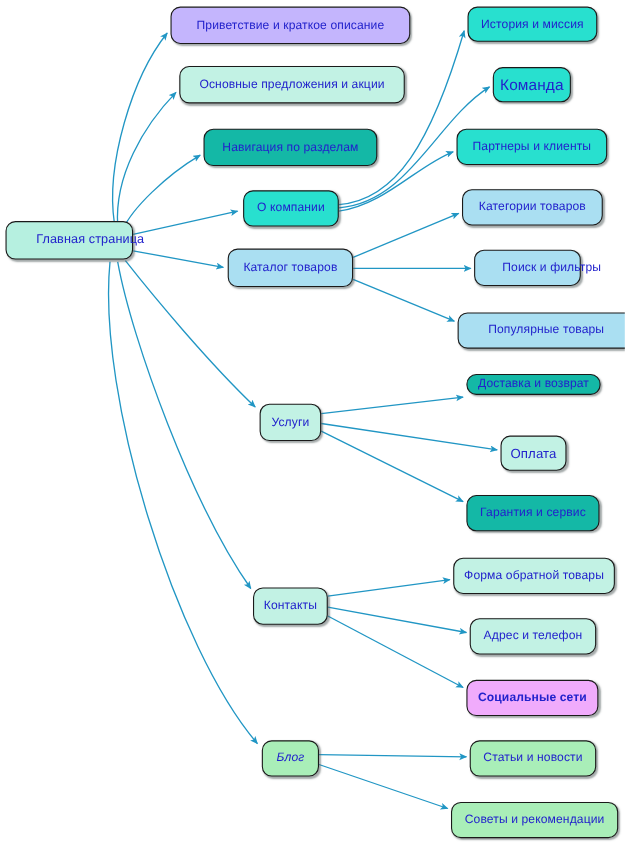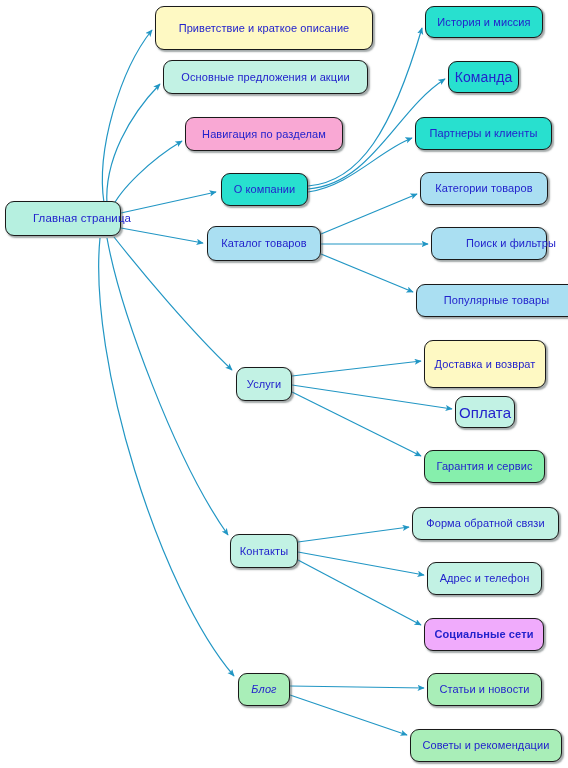--- a/index.html
+++ b/index.html
@@ -78,27 +78,27 @@
         <path d="M 298 552 L 424 575" fill="none" stroke="#2196c4" stroke-width="1.2" marker-end="url(#arrowhead)"></path>
         <path d="M 298 560 L 421 625" fill="none" stroke="#2196c4" stroke-width="1.2" marker-end="url(#arrowhead)"></path>
         <path d="M 290 686 L 424 688" fill="none" stroke="#2196c4" stroke-width="1.2" marker-end="url(#arrowhead)"></path>
         <path d="M 290 695 L 407 735" fill="none" stroke="#2196c4" stroke-width="1.2" marker-end="url(#arrowhead)"></path>
       </g>
   </svg>
   <div id="nodes">
       <div class="node" style="left: 5px; top: 201px; width: 116px; height: 35px; background: rgb(182, 240, 224); border-color: rgb(26, 26, 26);">
         <span class="node-label" style="font-size: 11.5px; color: rgb(34, 34, 204); padding-left: 38px;">Главная страница</span>
       </div>
-      <div class="node" style="left: 155px; top: 6px; width: 218px; height: 44px; background: #fef9c3; border-color: rgb(26, 26, 26);">
+      <div class="node" style="left: 155px; top: 6px; width: 218px; height: 34px; background: #c4b5fd; border-color: rgb(26, 26, 26);">
         <span class="node-label" style="font-size: 11px; color: rgb(34, 34, 204);">Приветствие и краткое описание</span>
       </div>
       <div class="node" style="left: 163px; top: 60px; width: 205px; height: 34px; background: rgb(194, 242, 228); border-color: rgb(26, 26, 26);">
         <span class="node-label" style="font-size: 11px; color: rgb(34, 34, 204);">Основные предложения и акции</span>
       </div>
-      <div class="node" style="left: 185px; top: 117px; width: 158px; height: 34px; background: #f9a8d4; border-color: rgb(26, 26, 26);">
+      <div class="node" style="left: 185px; top: 117px; width: 158px; height: 34px; background: #14b8a6; border-color: rgb(26, 26, 26);">
         <span class="node-label" style="font-size: 11px; color: rgb(34, 34, 204);">Навигация по разделам</span>
       </div>
       <div class="node" style="left: 221px; top: 173px; width: 87px; height: 33px; background: rgb(40, 224, 207); border-color: rgb(26, 26, 26);">
         <span class="node-label" style="font-size: 11px; color: rgb(34, 34, 204);">О компании</span>
       </div>
       <div class="node" style="left: 207px; top: 226px; width: 114px; height: 35px; background: rgb(170, 223, 242); border-color: rgb(26, 26, 26);">
         <span class="node-label" style="font-size: 11px; color: rgb(34, 34, 204);">Каталог товаров</span>
       </div>
       <div class="node" style="left: 236px; top: 367px; width: 56px; height: 34px; background: rgb(194, 242, 228); border-color: rgb(26, 26, 26);">
         <span class="node-label" style="font-size: 11px; color: rgb(34, 34, 204);">Услуги</span>
@@ -114,37 +114,37 @@
       </div>
       <div class="node" style="left: 448px; top: 61px; width: 71px; height: 32px; background: rgb(40, 224, 207); border-color: rgb(26, 26, 26);">
         <span class="node-label" style="font-size: 14px; color: rgb(34, 34, 204);">Команда</span>
       </div>
       <div class="node" style="left: 415px; top: 117px; width: 137px; height: 33px; background: rgb(40, 224, 207); border-color: rgb(26, 26, 26);">
         <span class="node-label" style="font-size: 11px; color: rgb(34, 34, 204);">Партнеры и клиенты</span>
       </div>
       <div class="node" style="left: 420px; top: 172px; width: 128px; height: 33px; background: rgb(170, 223, 242); border-color: rgb(26, 26, 26);">
         <span class="node-label" style="font-size: 11px; color: rgb(34, 34, 204);">Категории товаров</span>
       </div>
-      <div class="node" style="left: 431px; top: 227px; width: 116px; height: 33px; background: rgb(170, 223, 242); border-color: rgb(26, 26, 26); padding-left: 44px;">
+      <div class="node" style="left: 431px; top: 227px; width: 97px; height: 33px; background: rgb(170, 223, 242); border-color: rgb(26, 26, 26); padding-left: 44px;">
         <span class="node-label" style="font-size: 11px; color: rgb(34, 34, 204);">Поиск и фильтры</span>
       </div>
       <div class="node" style="left: 416px; top: 284px; width: 161px; height: 33px; background: rgb(170, 223, 242); border-color: rgb(26, 26, 26); text-align: center;">
         <span class="node-label" style="font-size: 11px; color: rgb(34, 34, 204);">Популярные товары</span>
       </div>
-      <div class="node" style="left: 424px; top: 340px; width: 122px; height: 48px; background: #fef9c3; border-color: rgb(26, 26, 26);">
+      <div class="node" style="left: 424px; top: 340px; width: 122px; height: 19px; background: #14b8a6; border-color: rgb(26, 26, 26);">
         <span class="node-label" style="font-size: 11px; color: rgb(34, 34, 204);">Доставка и возврат</span>
       </div>
       <div class="node" style="left: 455px; top: 396px; width: 60px; height: 32px; background: rgb(194, 242, 228); border-color: rgb(26, 26, 26);">
-        <span class="node-label" style="font-size: 15px; color: rgb(34, 34, 204);">Оплата</span>
+        <span class="node-label" style="font-size: 12px; color: rgb(34, 34, 204);">Оплата</span>
       </div>
-      <div class="node" style="left: 424px; top: 450px; width: 121px; height: 33px; background: #86efac; border-color: rgb(26, 26, 26);">
+      <div class="node" style="left: 424px; top: 450px; width: 121px; height: 33px; background: #14b8a6; border-color: rgb(26, 26, 26);">
         <span class="node-label" style="font-size: 11px; color: rgb(34, 34, 204);">Гарантия и сервис</span>
       </div>
       <div class="node" style="left: 412px; top: 507px; width: 147px; height: 33px; background: rgb(194, 242, 228); border-color: rgb(26, 26, 26);">
-        <span class="node-label" style="font-size: 11px; color: rgb(34, 34, 204);">Форма обратной связи</span>
+        <span class="node-label" style="font-size: 11px; color: rgb(34, 34, 204);">Форма обратной товары</span>
       </div>
       <div class="node" style="left: 427px; top: 562px; width: 115px; height: 33px; background: rgb(194, 242, 228); border-color: rgb(26, 26, 26); justify-content: center;">
         <span class="node-label" style="font-size: 11px; color: rgb(34, 34, 204);">Адрес и телефон</span>
       </div>
       <div class="node" style="left: 424px; top: 618px; width: 120px; height: 33px; background: #f0abfc; border-color: rgb(26, 26, 26); font-weight: bold;">
         <span class="node-label" style="font-size: 11px; color: rgb(34, 34, 204);">Социальные сети</span>
       </div>
       <div class="node" style="left: 427px; top: 673px; width: 115px; height: 33px; background: rgb(169, 238, 184); border-color: rgb(26, 26, 26);">
         <span class="node-label" style="font-size: 11px; color: rgb(34, 34, 204);">Статьи и новости</span>
       </div>

